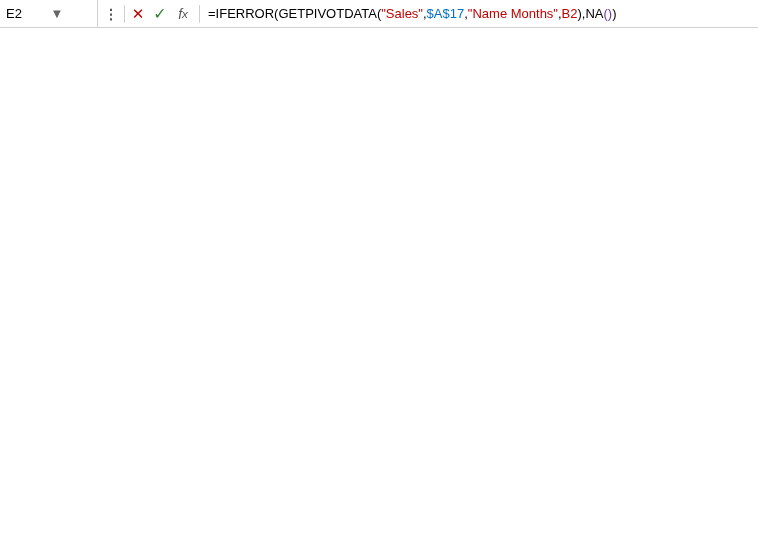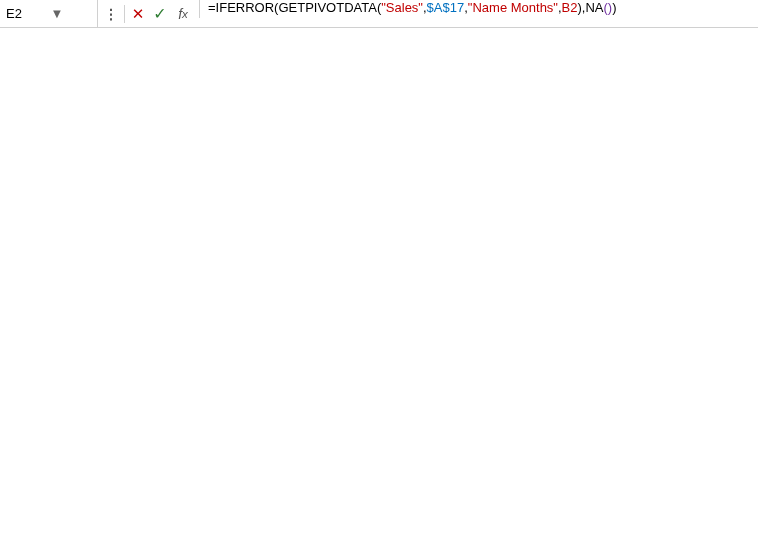--- a/index.html
+++ b/index.html
@@ -7,20 +7,21 @@
     margin: 0;
     font-family: "Segoe UI", Arial, sans-serif;
     font-size: 14px;
     background: #fff;
     color: #000;
     overflow: hidden;
     user-select: none;
   }
   .formula-bar {
     display: flex;
+    align-items: center;
     height: 28px;
     border-bottom: 1px solid #d0d0d0;
     background: #fff;
   }
   .name-box {
     display: flex;
     align-items: center;
     width: 98px;
     border-right: 1px solid #d0d0d0;
     padding: 0 6px;

